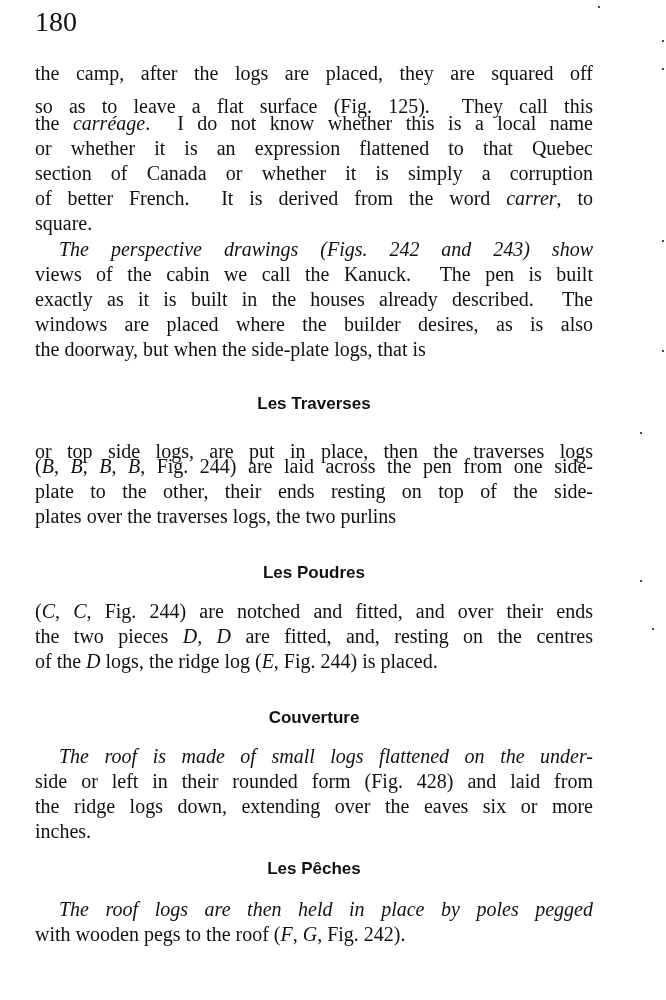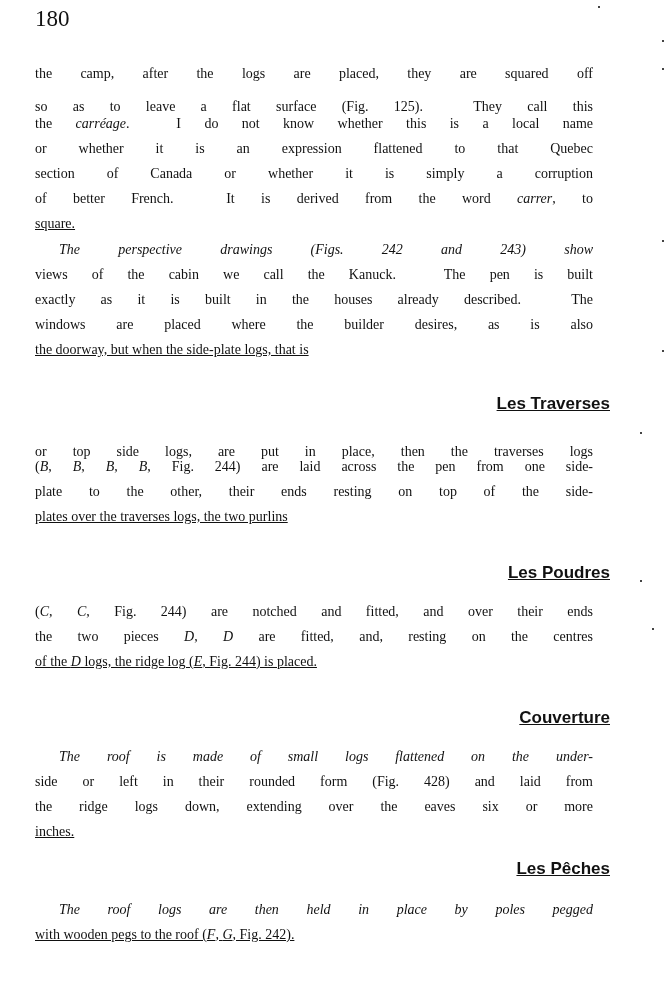--- a/index.html
+++ b/index.html
@@ -1,24 +1,24 @@
 <!DOCTYPE html>
 <html><head>
   <meta charset="utf-8">
   <style>
     html, body { margin: 0; padding: 0; background: #ffffff; }
     body { width: 666px; height: 1000px; position: relative; overflow: hidden; color: #111; font-family: "Liberation Serif", "DejaVu Serif", serif; }
     .page { position: absolute; left: 35px; top: 0; width: 558px; }
-    .running-head { position: absolute; top: 6px; left: 0; width: 560px; height: 30px; font-size: 23px; white-space: nowrap; }
+    .running-head { position: absolute; top: 6px; left: 0; width: 560px; height: 30px; font-size: 28px; white-space: nowrap; }
     .running-head .pnum { position: absolute; left: 0; top: 0; }
     .running-head .ptitle { position: absolute; left: 102px; top: 0; font-style: italic; font-weight: bold; letter-spacing: 0.2px; }
-    .line { position: absolute; left: 0; width: 558px; font-size: 14px; line-height: 25px; white-space: nowrap; text-align: justify; text-align-last: justify; }
-    .line.last { text-align-last: left; text-decoration: underline; }
+    .line { position: absolute; left: 0; width: 558px; font-size: 20px; line-height: 25px; white-space: nowrap; text-align: justify; text-align-last: justify; }
+    .line.last { text-align-last: left; }
     .line.indent { padding-left: 24px; width: 534px; font-style: italic; }
-    .heading { position: absolute; left: 17px; width: 558px; text-align: right; font-family: "Liberation Sans", "DejaVu Sans", sans-serif; font-weight: bold; font-size: 17px; line-height: 22px; text-decoration: underline; }
+    .heading { position: absolute; left: 0; width: 558px; text-align: center; font-family: "Liberation Sans", "DejaVu Sans", sans-serif; font-weight: bold; font-size: 17px; line-height: 22px; }
     .dot { position: absolute; width: 2px; height: 2px; background: #444; }
   </style>
 </head>
 <body>
 
 <div class="page">
 
   <div class="running-head">
     <span class="pnum">180</span>
   </div>

